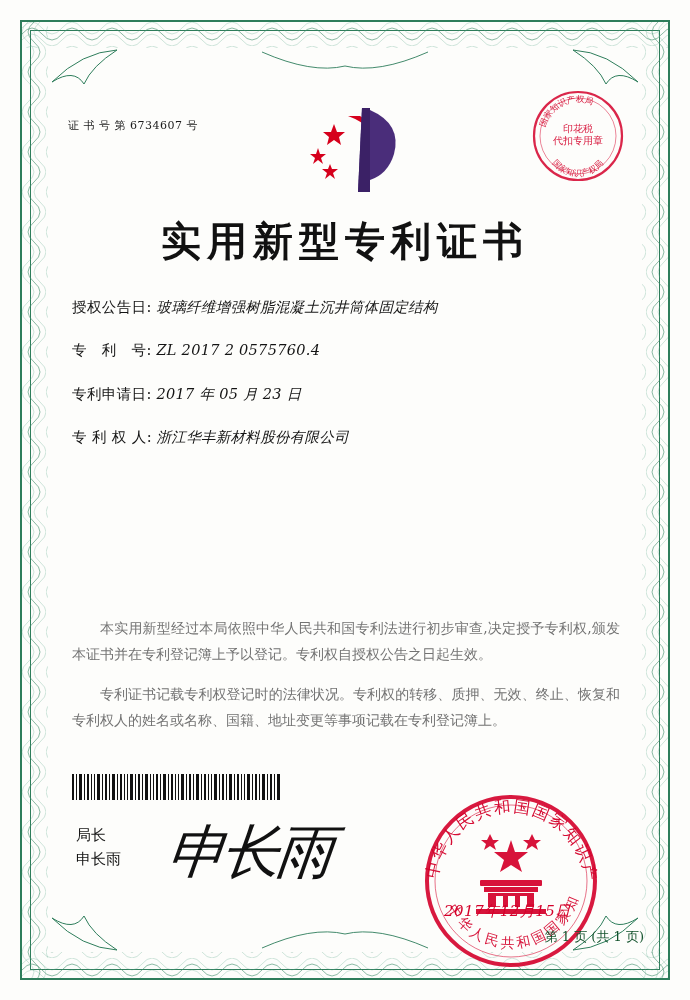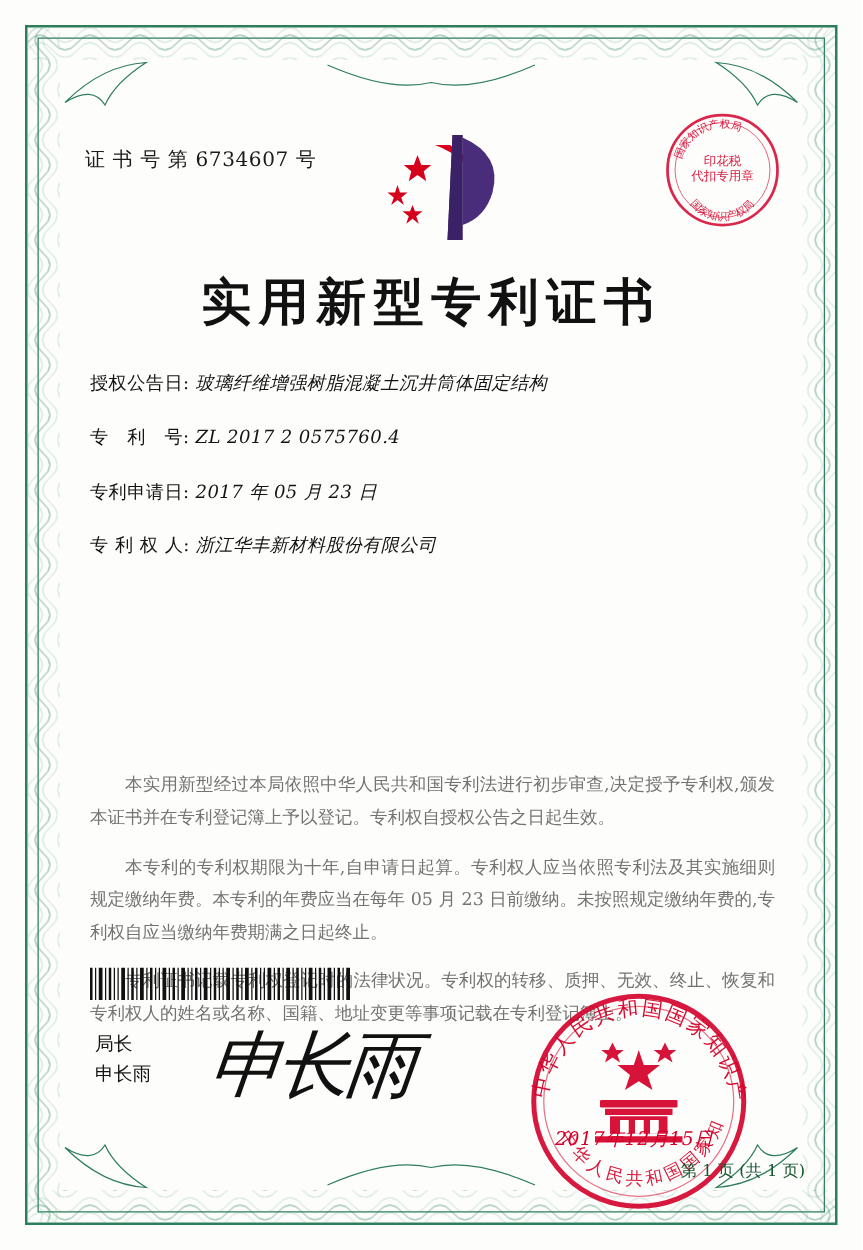--- a/index.html
+++ b/index.html
@@ -50,21 +50,21 @@
     left: 46px;
     top: 46px;
     width: 598px;
     height: 908px;
   }
 
   .cert-no {
     position: absolute;
     left: 22px;
     top: 72px;
-    font-size: 16px;
+    font-size: 11px;
     color: #1a1a1a;
     letter-spacing: 0.5px;
     font-family: "DejaVu Serif", "Liberation Serif", serif;
   }
 
   
   .logo {
     position: absolute;
     left: 258px;
     top: 50px;
@@ -288,21 +288,20 @@
         <span class="val">2017 年 05 月 23 日</span>
       </div>
       <div class="field">
         <span class="lbl">专 利 权 人:</span>
         <span class="val">浙江华丰新材料股份有限公司</span>
       </div>
     </div>
 
     <div class="paragraphs">
       <p class="para">本实用新型经过本局依照中华人民共和国专利法进行初步审查,决定授予专利权,颁发本证书并在专利登记簿上予以登记。专利权自授权公告之日起生效。</p>
-      <p class="para">本专利的专利权期限为十年,自申请日起算。专利权人应当依照专利法及其实施细则规定缴纳年费。本专利的年费应当在每年 05 月 23 日前缴纳。未按照规定缴纳年费的,专利权自应当缴纳年费期满之日起终止。</p>
       <p class="para">专利证书记载专利权登记时的法律状况。专利权的转移、质押、无效、终止、恢复和专利权人的姓名或名称、国籍、地址变更等事项记载在专利登记簿上。</p>
     </div>
 
     <svg class="barcode" viewBox="0 0 210 26">
       <g fill="#111">
         <rect x="0" y="0" width="2" height="26"></rect>
           <rect x="4" y="0" width="1" height="26"></rect>
         <rect x="7" y="0" width="3" height="26"></rect>
           <rect x="12" y="0" width="1" height="26"></rect>
         <rect x="15" y="0" width="2" height="26"></rect>

